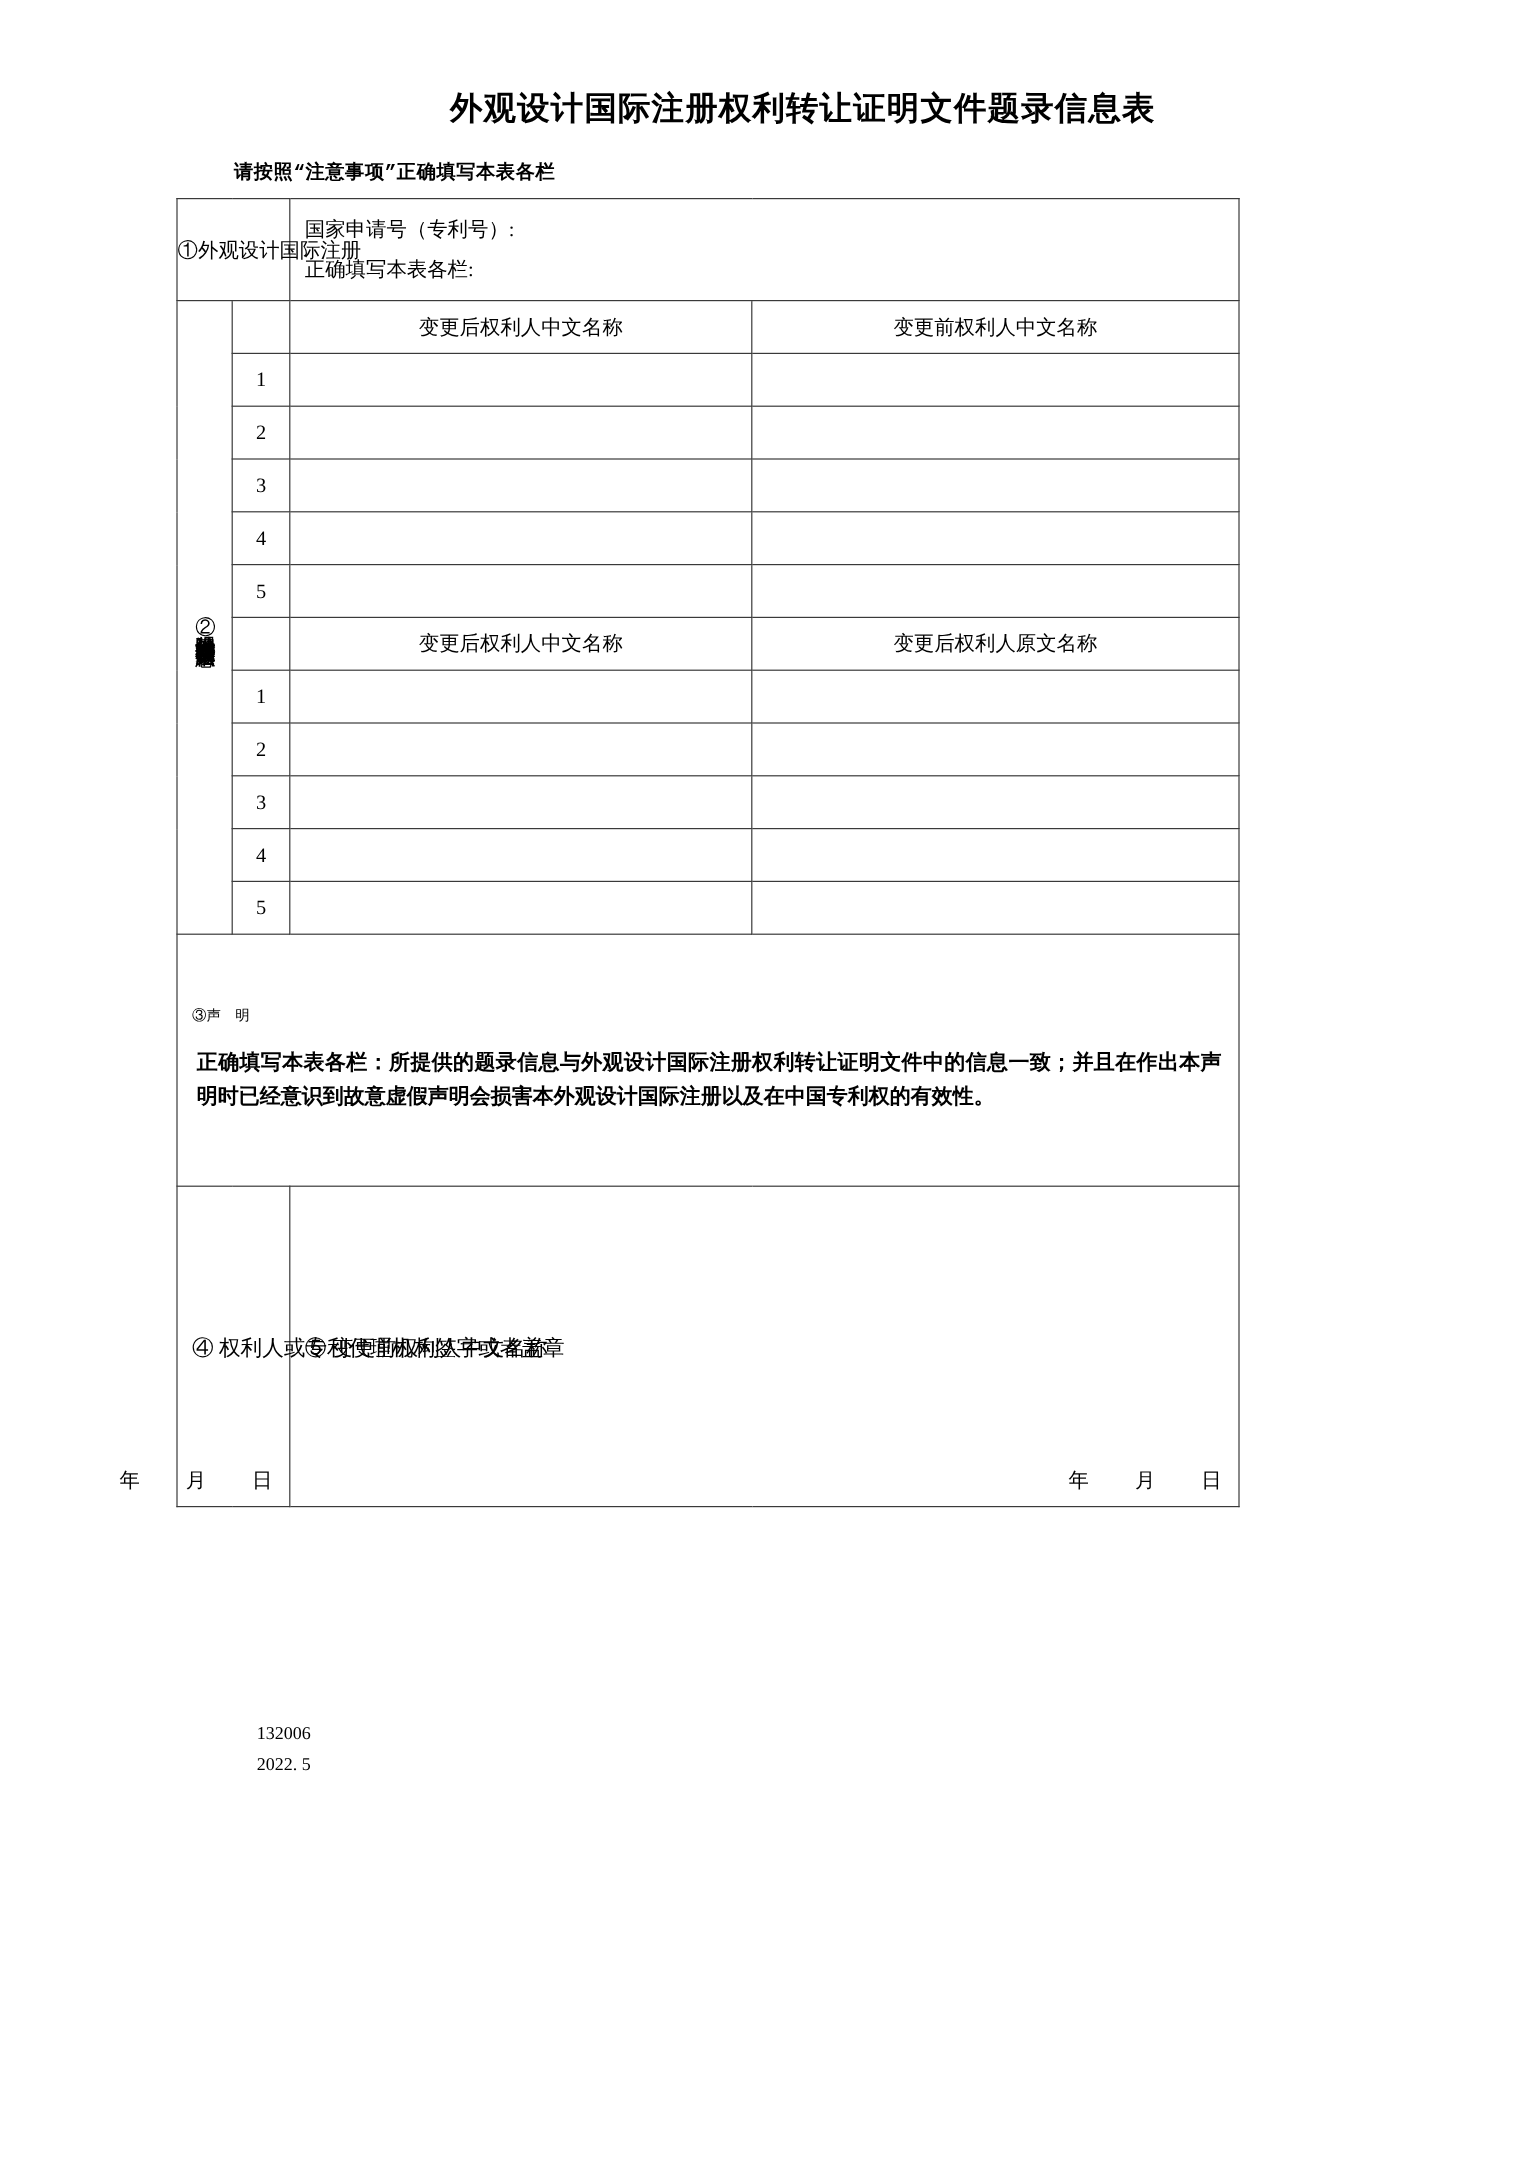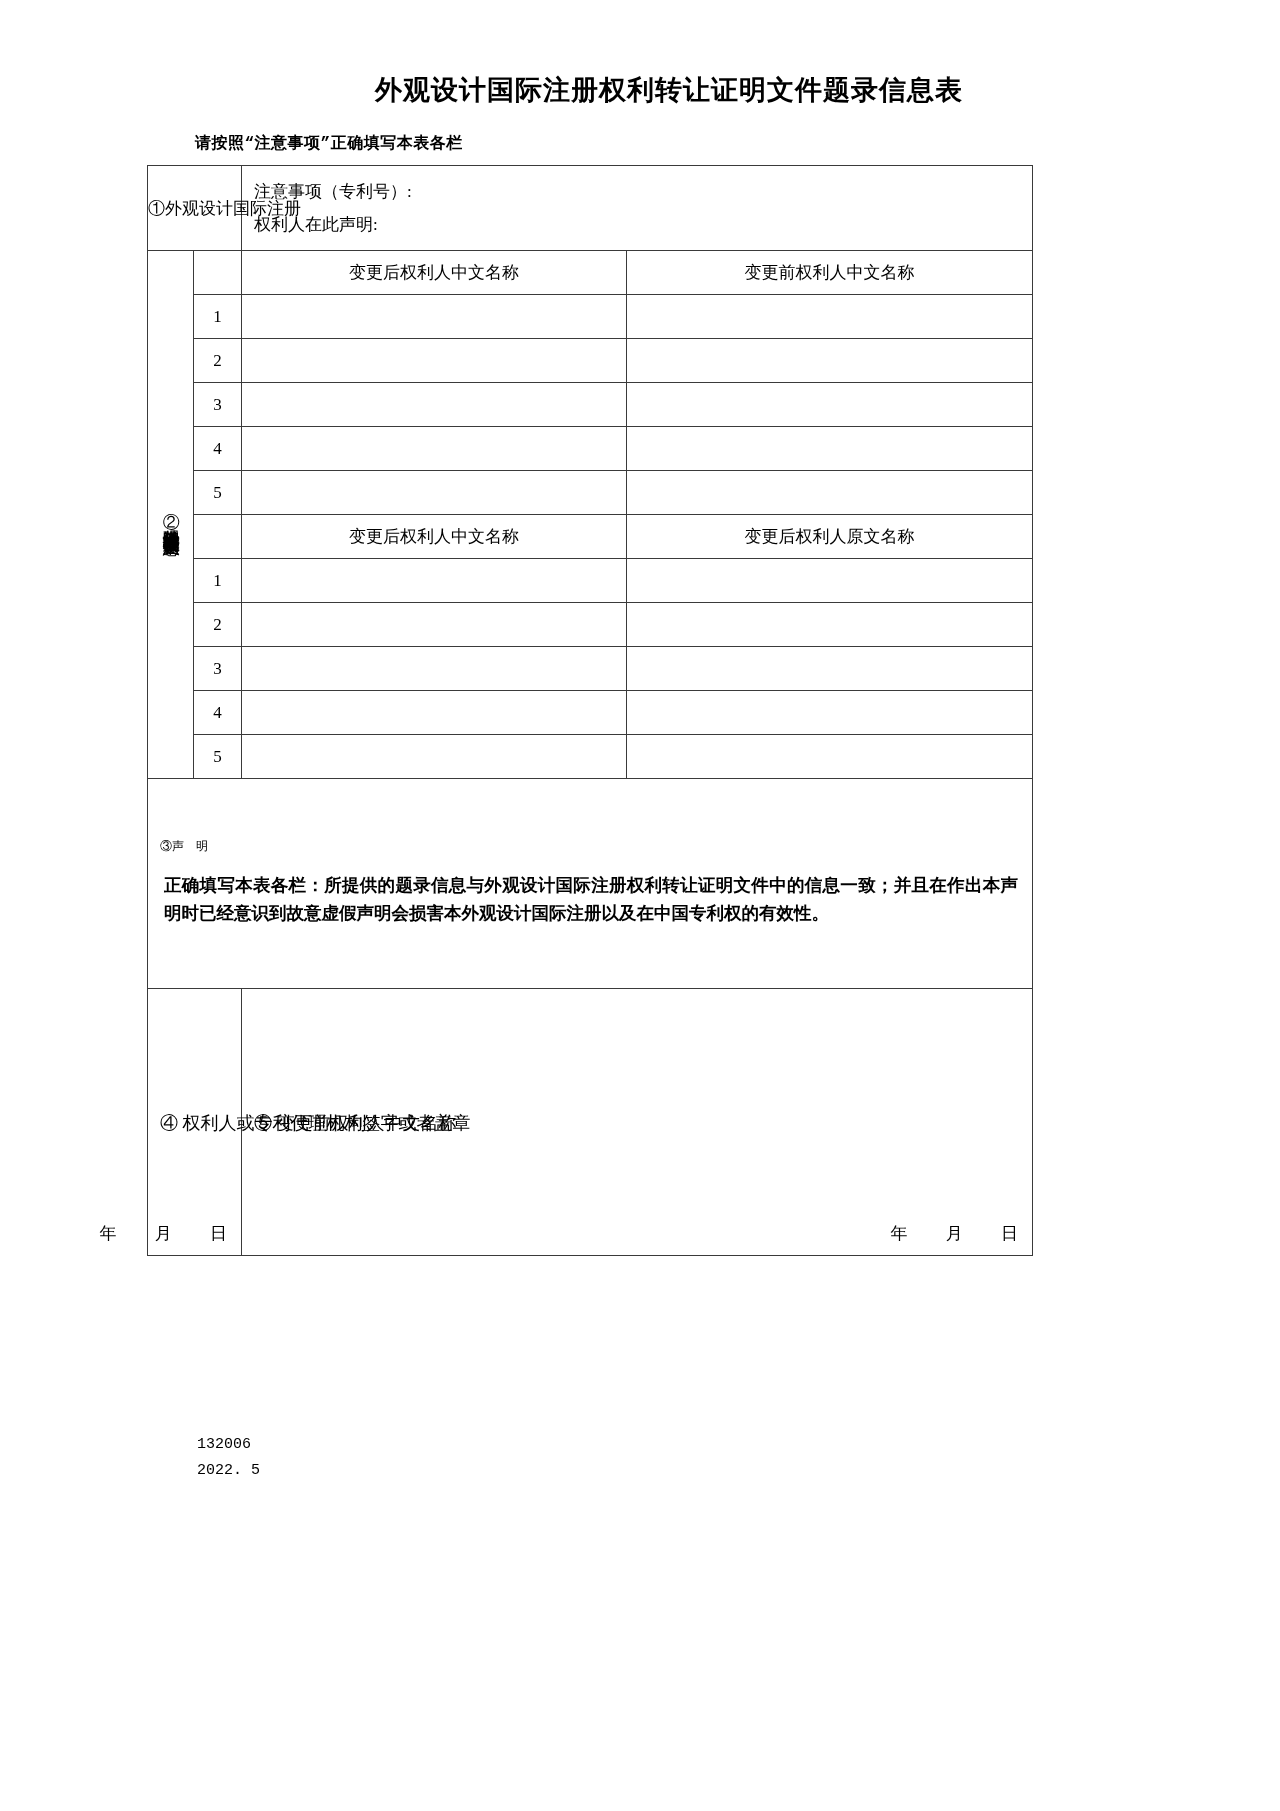--- a/index.html
+++ b/index.html
@@ -147,23 +147,23 @@
     right: 14px;
     bottom: 10px;
     font-size: 17px;
     white-space: nowrap;
   }
   .date-line span { margin-left: 34px; }
 
   
   .footer {
     position: absolute;
-    left: 168px;
+    left: 185px;
     top: 1432px;
-    font-family: Liberation Mono, monospace;
+    font-family: Liberation Serif, serif;
     font-size: 15px;
     line-height: 1.75;
   }
   .footer div { white-space: nowrap; }
 </style>
 </head>
 <body>
 
 <div class="page">
 
@@ -175,22 +175,22 @@
       <col style="width:46px">
       <col style="width:48px">
       <col style="width:385px">
       <col style="width:406px">
     </colgroup>
     <tbody>
 
       <tr>
         <td class="sec1-label" colspan="2">①外观设计国际注册</td>
         <td class="sec1-fields" colspan="2">
-          <div>注意事项（专利号）:</div>
-          <div>权利人在此声明:</div>
+          <div>国家申请号（专利号）:</div>
+          <div>正确填写本表各栏:</div>
         </td>
       </tr>
 
       <tr>
         <td class="vert-label" rowspan="12">
           <span class="vert-text">②外观设计国际注册权利转让证明文件题录信息</span>
         </td>
         <td class="idx-cell"></td>
         <td class="sub-header">变更后权利人中文名称</td>
         <td class="sub-header">变更前权利人中文名称</td>

